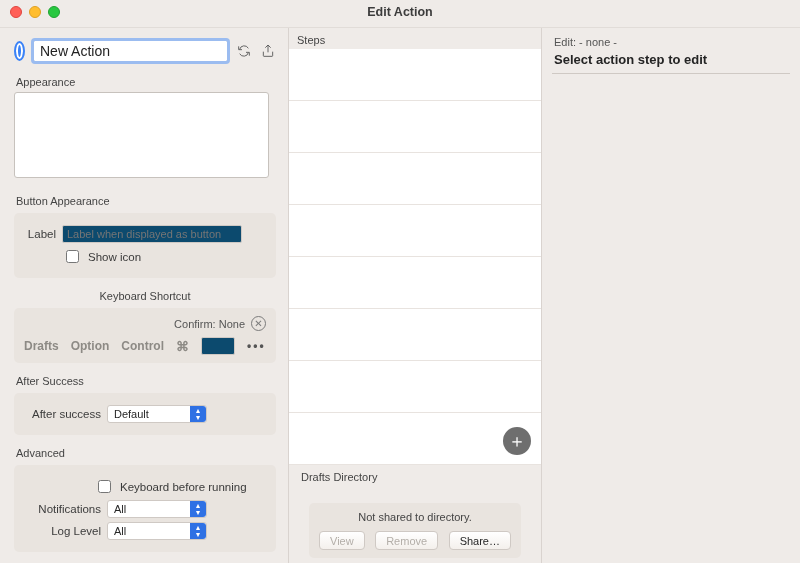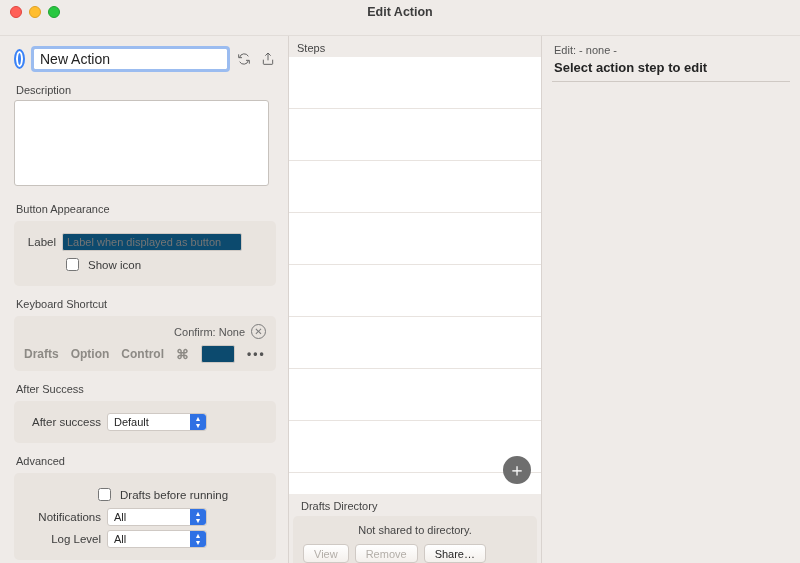--- a/index.html
+++ b/index.html
@@ -8,21 +8,21 @@
     width:800px; height:563px;
     font-family: -apple-system, "Helvetica Neue", Arial, sans-serif;
     font-size:12px;
     color:#262626;
     background:#efebe8;
     overflow:hidden;
     position:relative;
   }
   
   .titlebar {
-    height:36px; line-height:24px; text-align:center;
+    height:28px; line-height:24px; text-align:center;
     background:#efebe8;
     font-size:12.5px; font-weight:600; color:#3c3c3c;
     position:relative;
     border-bottom:1px solid #e1dcd8;
   }
   .traffic { position:absolute; left:10px; top:6px; display:flex; gap:7px;}
   .tl { width:12px; height:12px; border-radius:50%; }
   .tl.red{background:#ff5f57;border:0.5px solid #e0443e;}
   .tl.yel{background:#ffbd2e;border:0.5px solid #dfa023;}
   .tl.grn{background:#28c840;border:0.5px solid #1fa232;}
@@ -87,25 +87,25 @@
 
   
   .c2 .colhead { font-size:11px; color:#444; padding:6px 8px 3px; background:#efebe8;}
   .steps-area { background:#fff; flex:1; position:relative; }
   .step-slot { height:52px; border-bottom:1px solid #e8e3df;}
   .addbtn {
     position:absolute; right:10px; bottom:10px; width:28px;height:28px;border-radius:50%;
     background:#6e6e6e; color:#fff; font-size:18px; display:flex;align-items:center;justify-content:center;
   }
   .drafts-dir {
-    background:#e9e4df; border-radius:5px; margin:4px; padding:8px 10px;
+    background:#e9e4df; border-radius:5px; margin:20px; padding:8px 10px;
   }
   .dd-head { font-size:11px; color:#444; margin:0 0 4px 2px;}
   .dd-msg { text-align:center; font-size:11px; color:#444; margin-bottom:8px;}
-  .dd-btns { display:flex; gap:6px; justify-content:flex-start;}
+  .dd-btns { display:flex; gap:6px; justify-content:space-between;}
   .btn { height:19px; padding:0 10px; font-size:11px; border-radius:4px; border:1px solid #cfc9c4;
     background:linear-gradient(#fff,#f4f0ec); display:flex; align-items:center;}
   .btn[data-disabled="true"] { color:#b3aea8; }
 
   
   .c3 .edit-head { font-size:11px; color:#555; padding:2px 2px 4px;}
   .c3 .edit-msg {
     font-size:13px; font-weight:600; color:#242424;
     border-bottom:1px solid #cfc9c4; padding:0 2px 6px;
   }
@@ -134,36 +134,36 @@
             <path d="M4 5v5h5M20 19v-5h-5M5.5 9.5A7 7 0 0 1 18.5 8M18.5 14.5A7 7 0 0 1 5.5 16"></path>
           </svg>
       </div>
       <div class="iconbtn">
         <svg viewBox="0 0 24 24">
             <path d="M12 3v11M8 7l4-4 4 4M5 13v6a1 1 0 0 0 1 1h12a1 1 0 0 0 1-1v-6"></path>
           </svg>
       </div>
     </div>
 
-    <div class="sec-head">Description</div>
+    <div class="sec-head">Appearance</div>
     <textarea class="desc-box" style=""></textarea>
 
     <div class="sec-head" style="margin-top:10px;">Button Appearance</div>
     <div class="grp">
       <div class="row">
         <span class="lab77" style="width:32px;">Label</span>
         <input type="text" class="fld w180" placeholder="Label when displayed as button" style="">
       </div>
       <div class="row" style="margin-left:38px;">
         <input type="checkbox" class="cb" style="">
         <span class="cblbl">Show icon</span>
       </div>
     </div>
 
-    <div class="sec-head" style="margin-top:8px;">Keyboard Shortcut</div>
+    <div class="sec-head" style="margin-top:8px;text-align:center;">Keyboard Shortcut</div>
     <div class="grp">
       <div class="shortcut-top">
         <span>Confirm: None</span>
         <div class="xcirc">✕</div>
       </div>
       <div class="modkeys">
         <span>Drafts</span>
         <span>Option</span>
         <span>Control</span>
         <span class="cmd">⌘</span>
@@ -180,21 +180,21 @@
           <span>Default</span>
             <span class="chevs"></span>
         </div>
       </div>
     </div>
 
     <div class="sec-head" style="margin-top:8px;">Advanced</div>
     <div class="grp">
       <div class="row" style="margin-left:70px;">
         <input type="checkbox" class="cb" style="">
-        <span class="cblbl">Drafts before running</span>
+        <span class="cblbl">Keyboard before running</span>
       </div>
       <div class="row">
         <span class="lab77">Notifications</span>
         <div class="select">
           <span>All</span>
             <span class="chevs"></span>
         </div>
       </div>
       <div class="row">
         <span class="lab77">Log Level</span>

